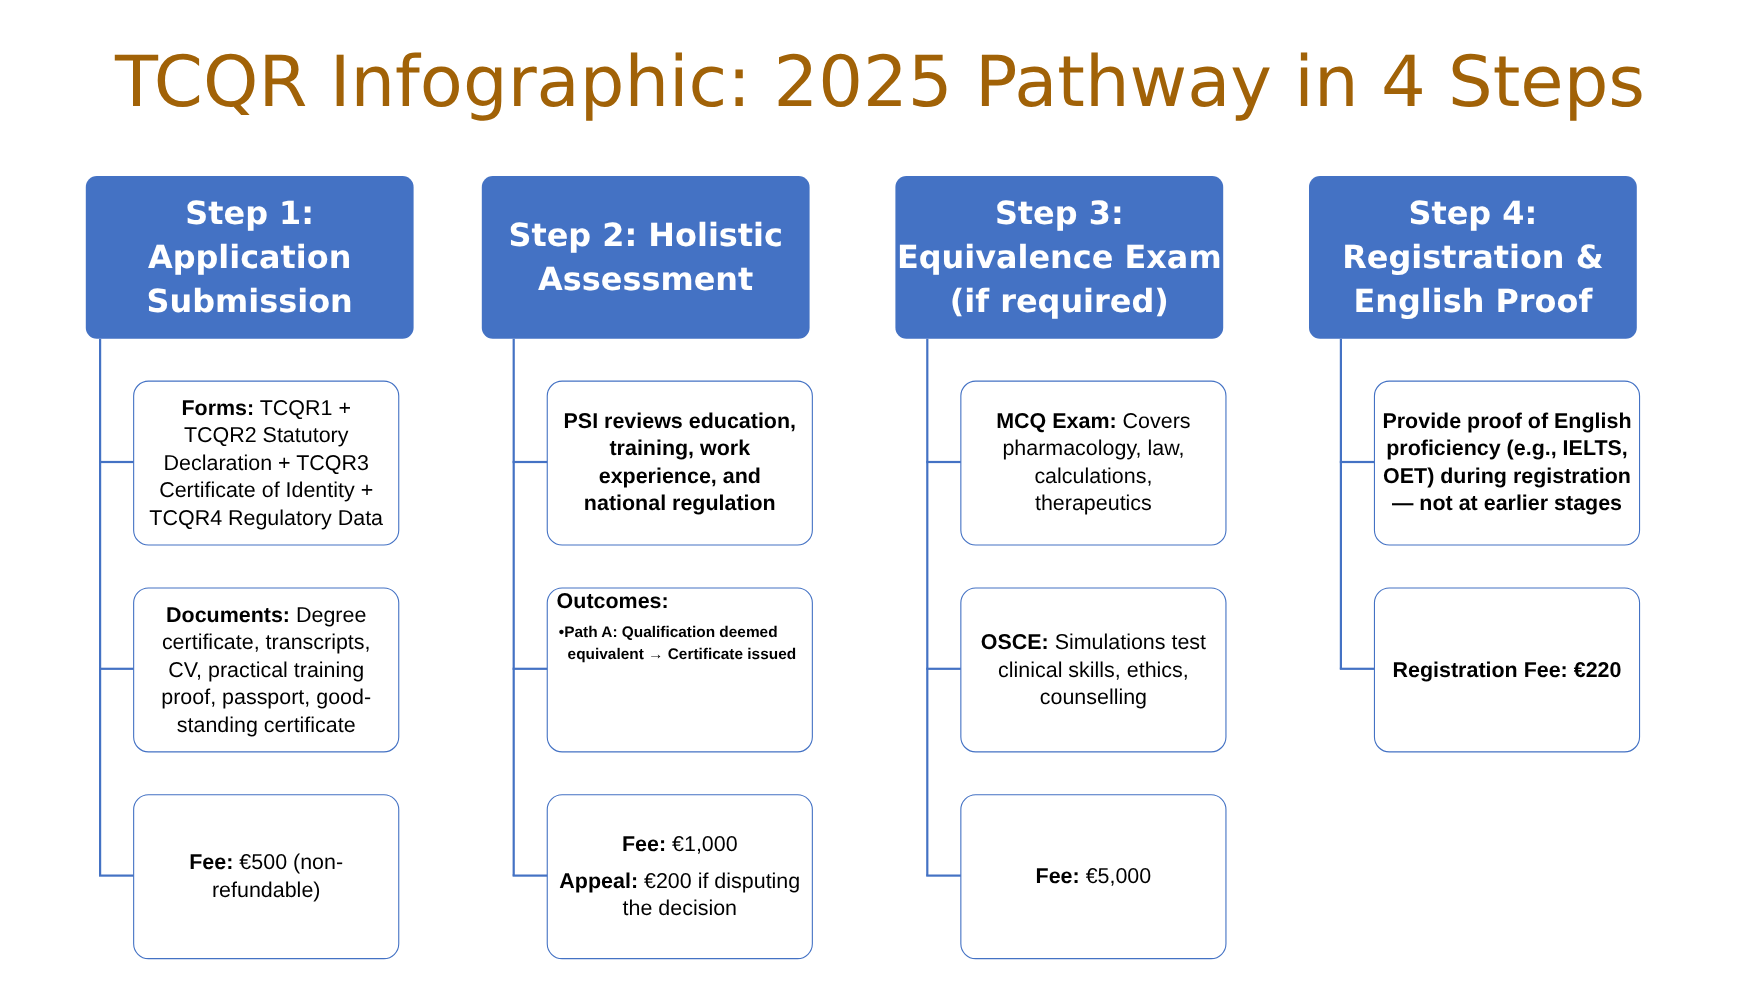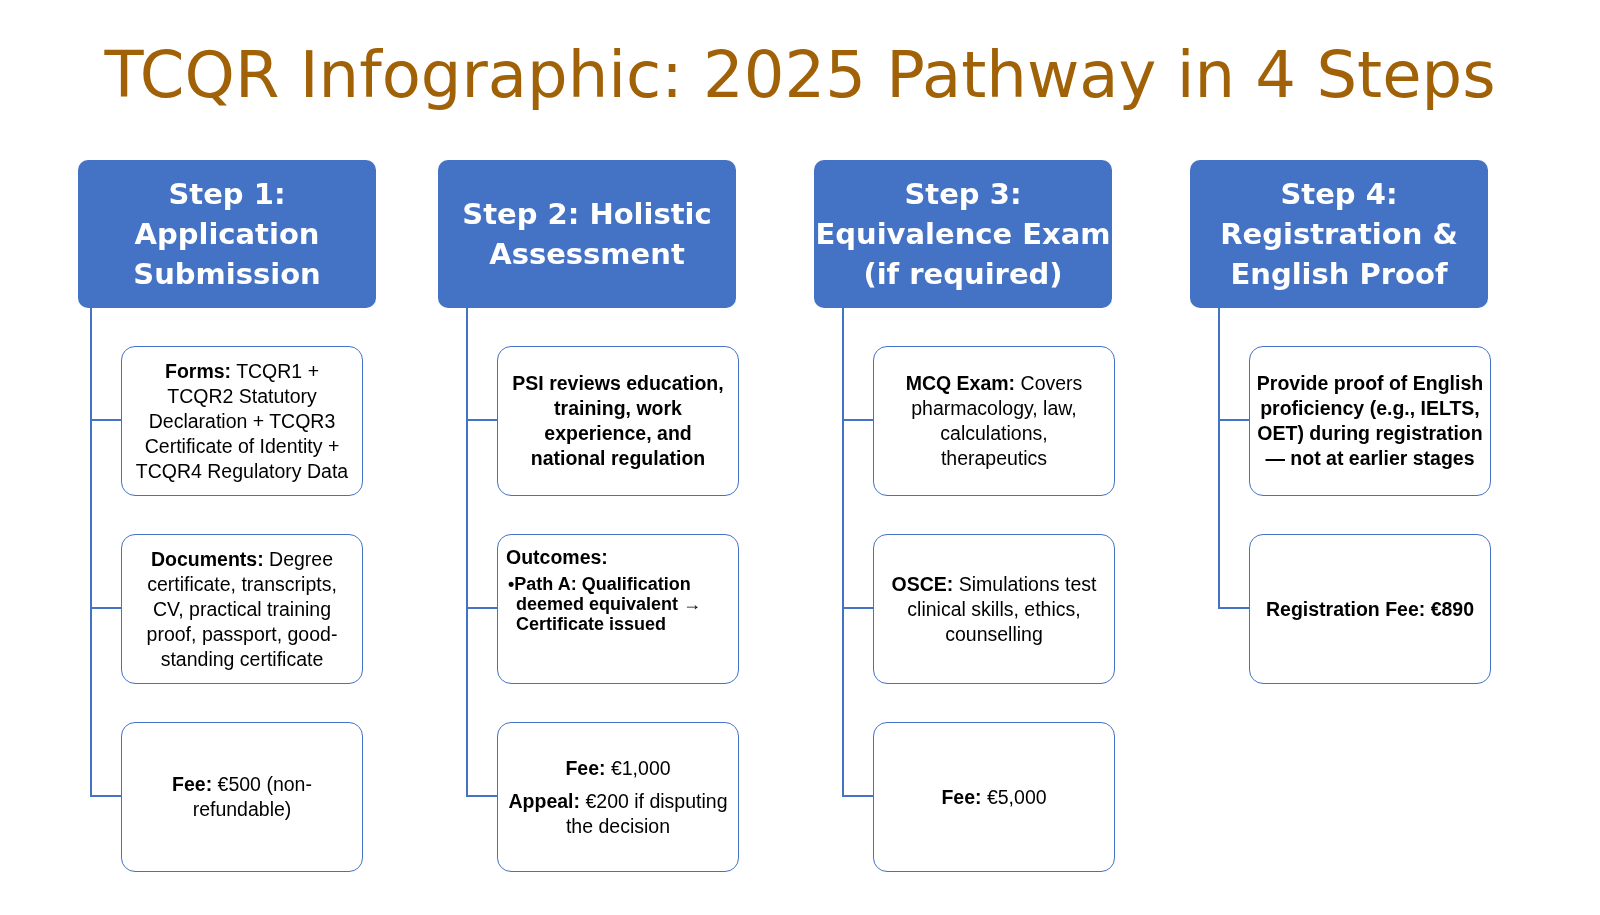--- a/index.html
+++ b/index.html
@@ -3,23 +3,23 @@
 <meta charset="utf-8">
 <style>
   html, body { margin:0; padding:0; background:#ffffff; }
   body { width:1600px; height:915px; position:relative; overflow:hidden; font-family:"Liberation Sans", sans-serif; color:#000; }
   .title { position:absolute; left:0; top:38px; width:1600px; text-align:center; color:#a16207; font-size:64px; font-family:"DejaVu Sans", sans-serif; font-weight:normal; }
   .header { position:absolute; top:160px; width:298px; height:148px; background:#4472c4; border-radius:10px; color:#fff; font-weight:bold; font-size:29px; font-family:"DejaVu Sans", sans-serif; display:flex; align-items:center; justify-content:center; text-align:center; line-height:40px; white-space:pre-line; }
   .vline { position:absolute; width:2px; background:#4472c4; }
   .hline { position:absolute; height:2px; background:#4472c4; }
   .box { position:absolute; width:242px; height:150px; border:1.5px solid #4472c4; border-radius:14px; background:#fff; box-sizing:border-box; display:flex; flex-direction:column; align-items:center; justify-content:center; text-align:center; font-size:19.5px; line-height:25px; padding:4px 10px; }
   .box b { font-weight:bold; }
-  .box.left { align-items:flex-start; justify-content:flex-start; text-align:left; padding:10px 8px; }
+  .box.left { align-items:flex-start; justify-content:flex-start; text-align:left; padding:0 8px; }
   .outcome-h { font-weight:bold; font-size:19.5px; margin-bottom:4px; }
-  .bullet { font-weight:bold; font-size:18px; line-height:20px; padding-left:10px; text-indent:-8px; }
+  .bullet { font-weight:bold; font-size:14px; line-height:20px; padding-left:10px; text-indent:-8px; }
   .sp { height:8px; }
 </style>
 </head>
 <body>
 
 <div class="title">TCQR Infographic: 2025 Pathway in 4 Steps</div>
 
 <div class="header" style="left:78px;">Step 1:
 Application
 Submission</div>
@@ -76,14 +76,14 @@
 <div class="header" style="left:1190px;">Step 4:
 Registration &amp;
 English Proof</div>
 <div class="vline" style="left:1218px; top:308px; height:300px;"></div>
 <div class="hline" style="left:1218px; top:419px; width:32px;"></div>
 <div class="hline" style="left:1218px; top:607px; width:32px;"></div>
 <div class="box" style="left:1249px; top:346px; padding:6px 6px;">
   <div><b>Provide proof of English proficiency (e.g., IELTS, OET) during registration — not at earlier stages</b></div>
 </div>
 <div class="box" style="left:1249px; top:534px;">
-  <div><b>Registration Fee: €890</b></div>
+  <div><b>Registration Fee: €220</b></div>
 </div>
 
 </body></html>

